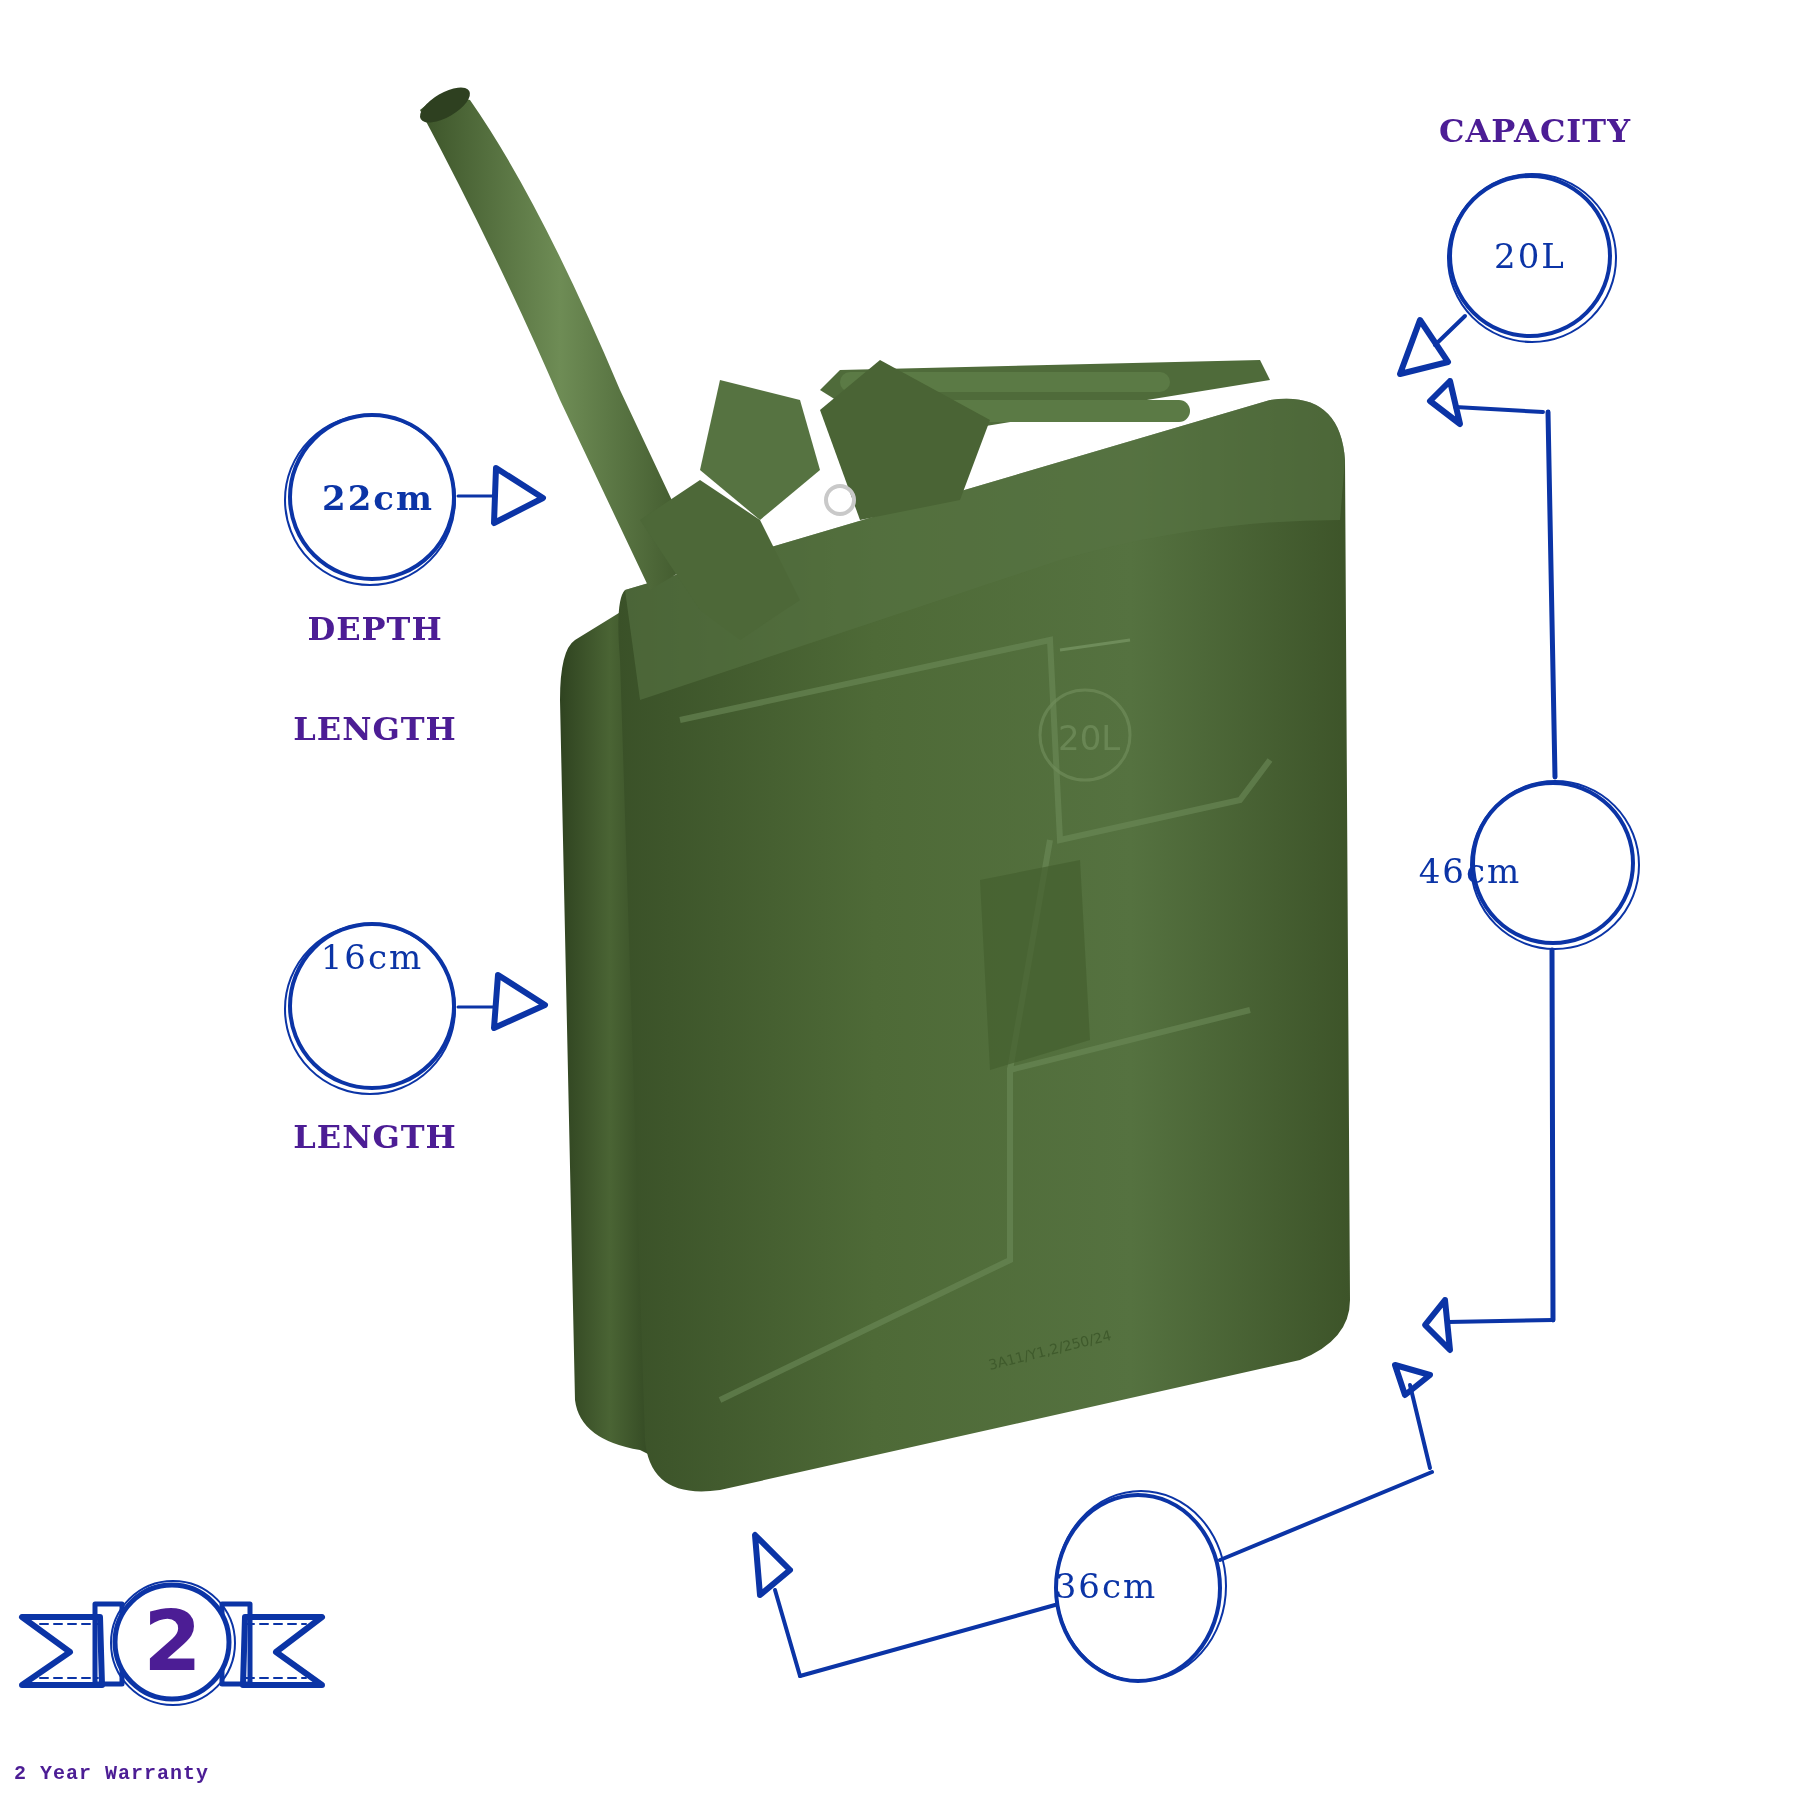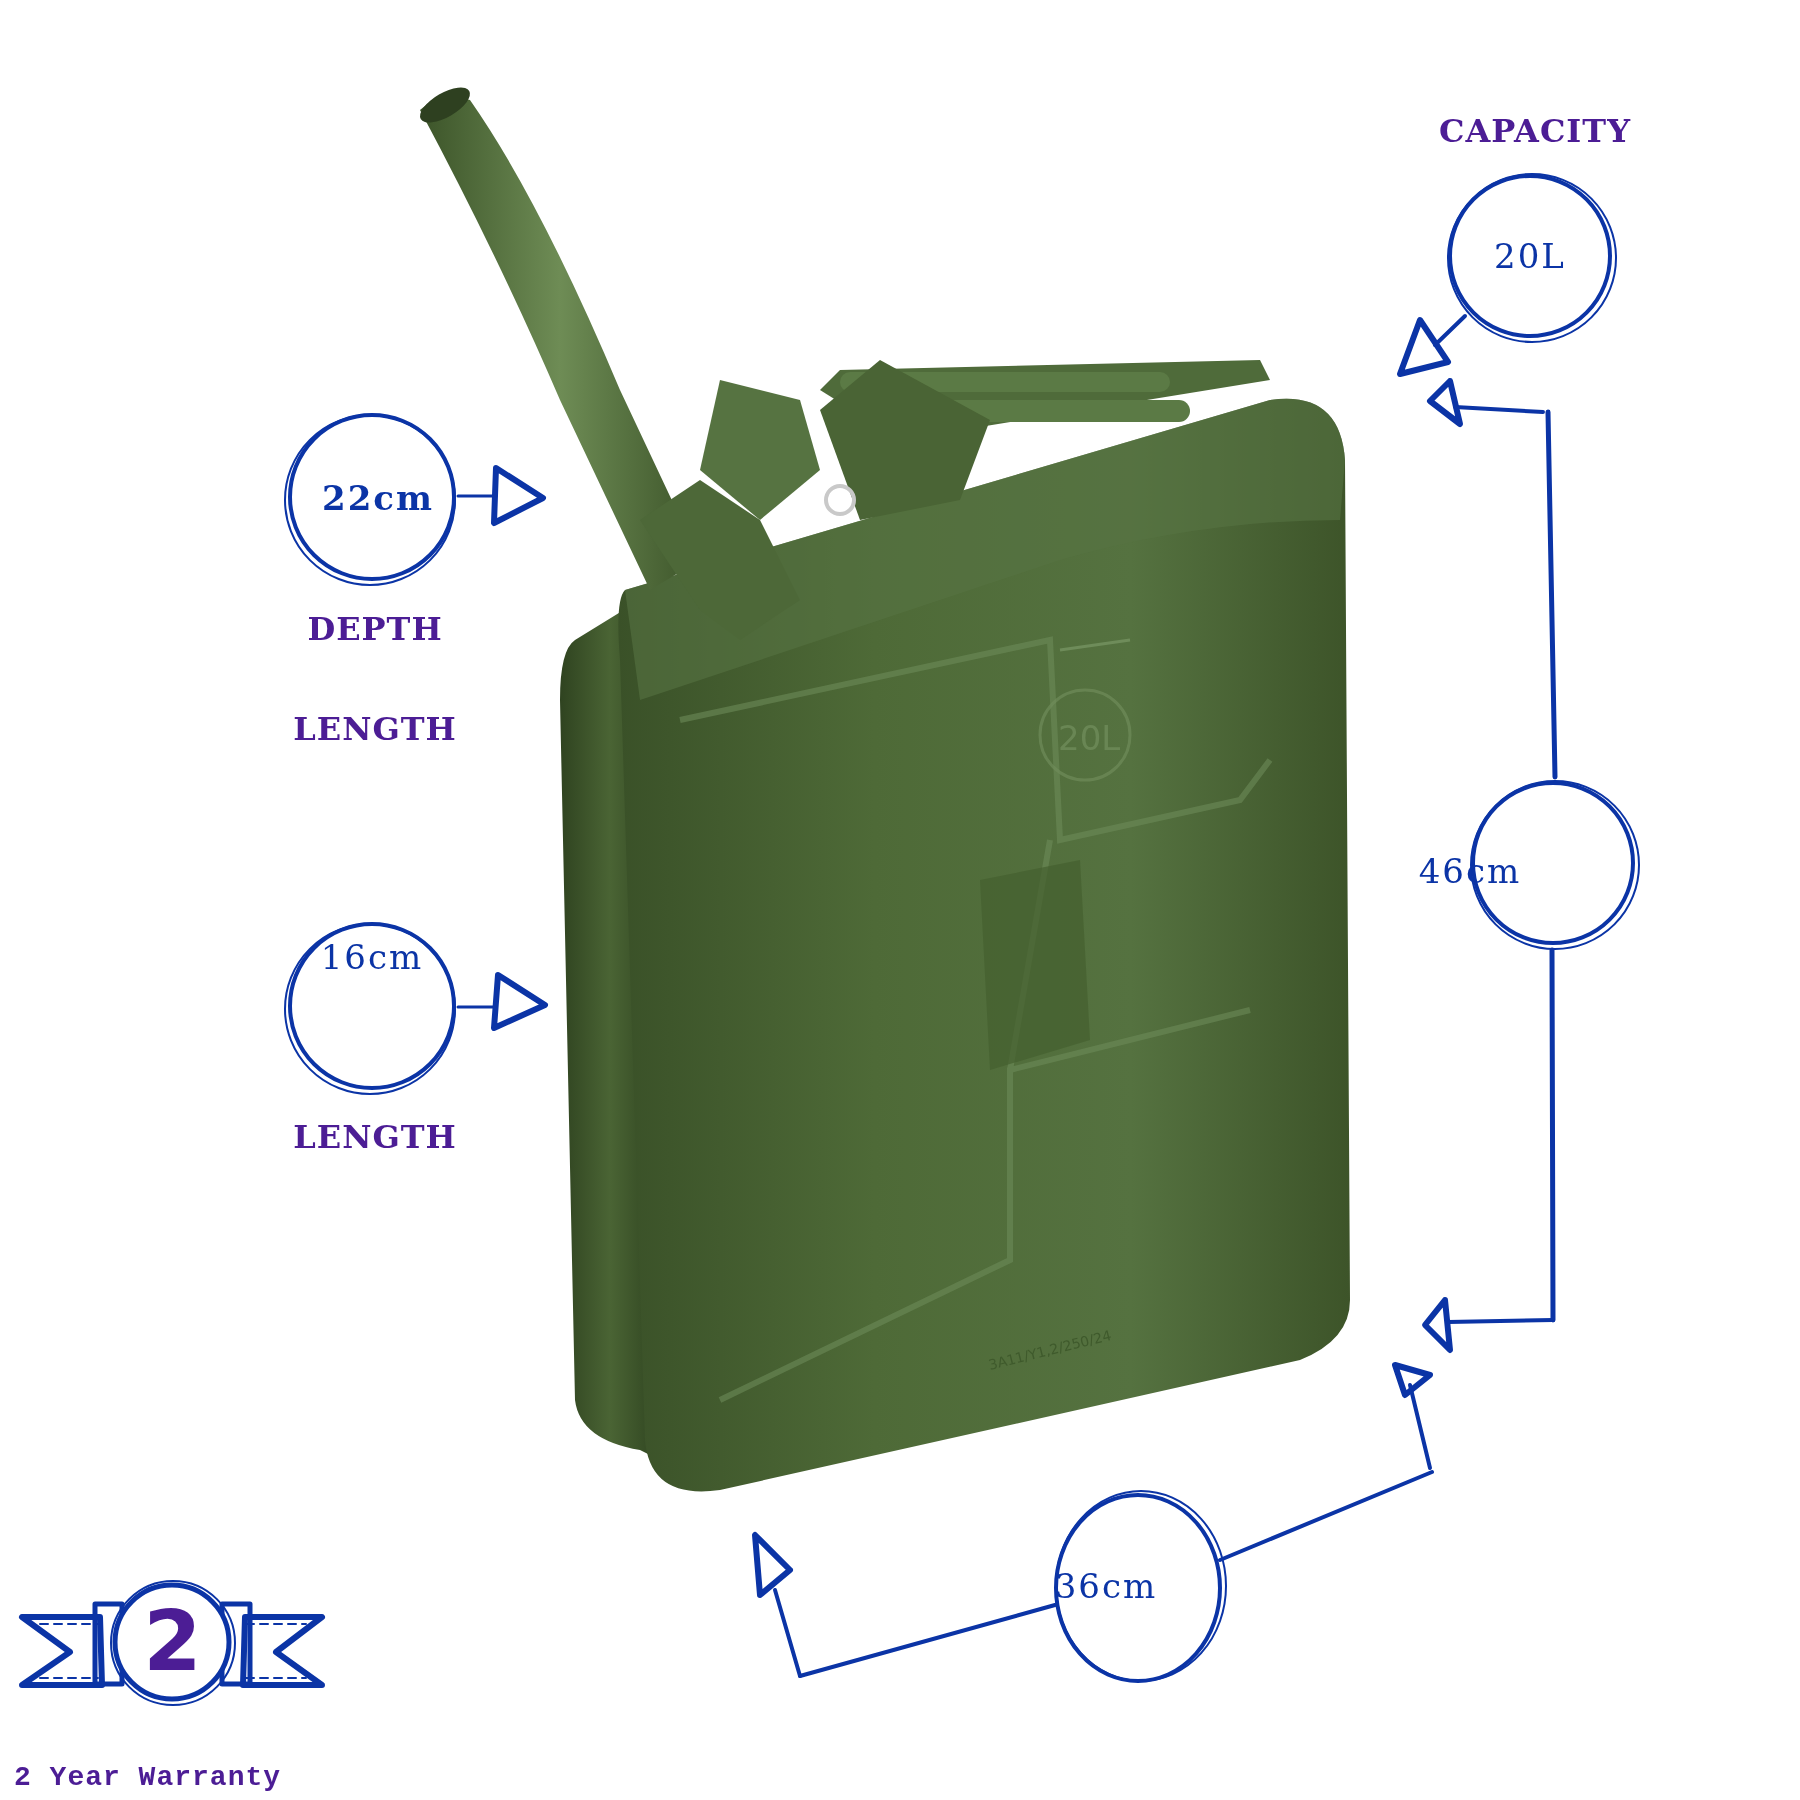--- a/index.html
+++ b/index.html
@@ -3,21 +3,21 @@
 <meta charset="utf-8">
 <style>
   html, body { margin: 0; padding: 0; background: #ffffff; }
   body { width: 1800px; height: 1800px; position: relative; overflow: hidden;
          font-family: "DejaVu Serif", "Liberation Serif", serif; }
   .stage { position: absolute; left: 0; top: 0; width: 1800px; height: 1800px; }
   .txt { position: absolute; color: #4c1d95; font-weight: bold; letter-spacing: 1px;
          font-family: "Liberation Mono", "DejaVu Sans Mono", monospace; text-align: center; }
   .label-caps { font-family: "DejaVu Serif", "Liberation Serif", serif; font-size: 32px; letter-spacing: 1px; }
   .bubble-val { font-size: 34px; font-weight: normal; font-family: "DejaVu Serif", "Liberation Serif", serif; color: #0b34a6; letter-spacing: 2px; }
-  .warranty { font-size: 28px; letter-spacing: 1px; }
+  .warranty { font-size: 20px; letter-spacing: 1px; }
 </style>
 </head>
 <body>
 
 <div class="stage">
 
   <svg width="1800" height="1800" style="position:absolute;left:0;top:0">
     <defs>
       <linearGradient id="bodyGrad" x1="0" y1="0" x2="1" y2="0">
         <stop offset="0" stop-color="#3a5128"></stop>

